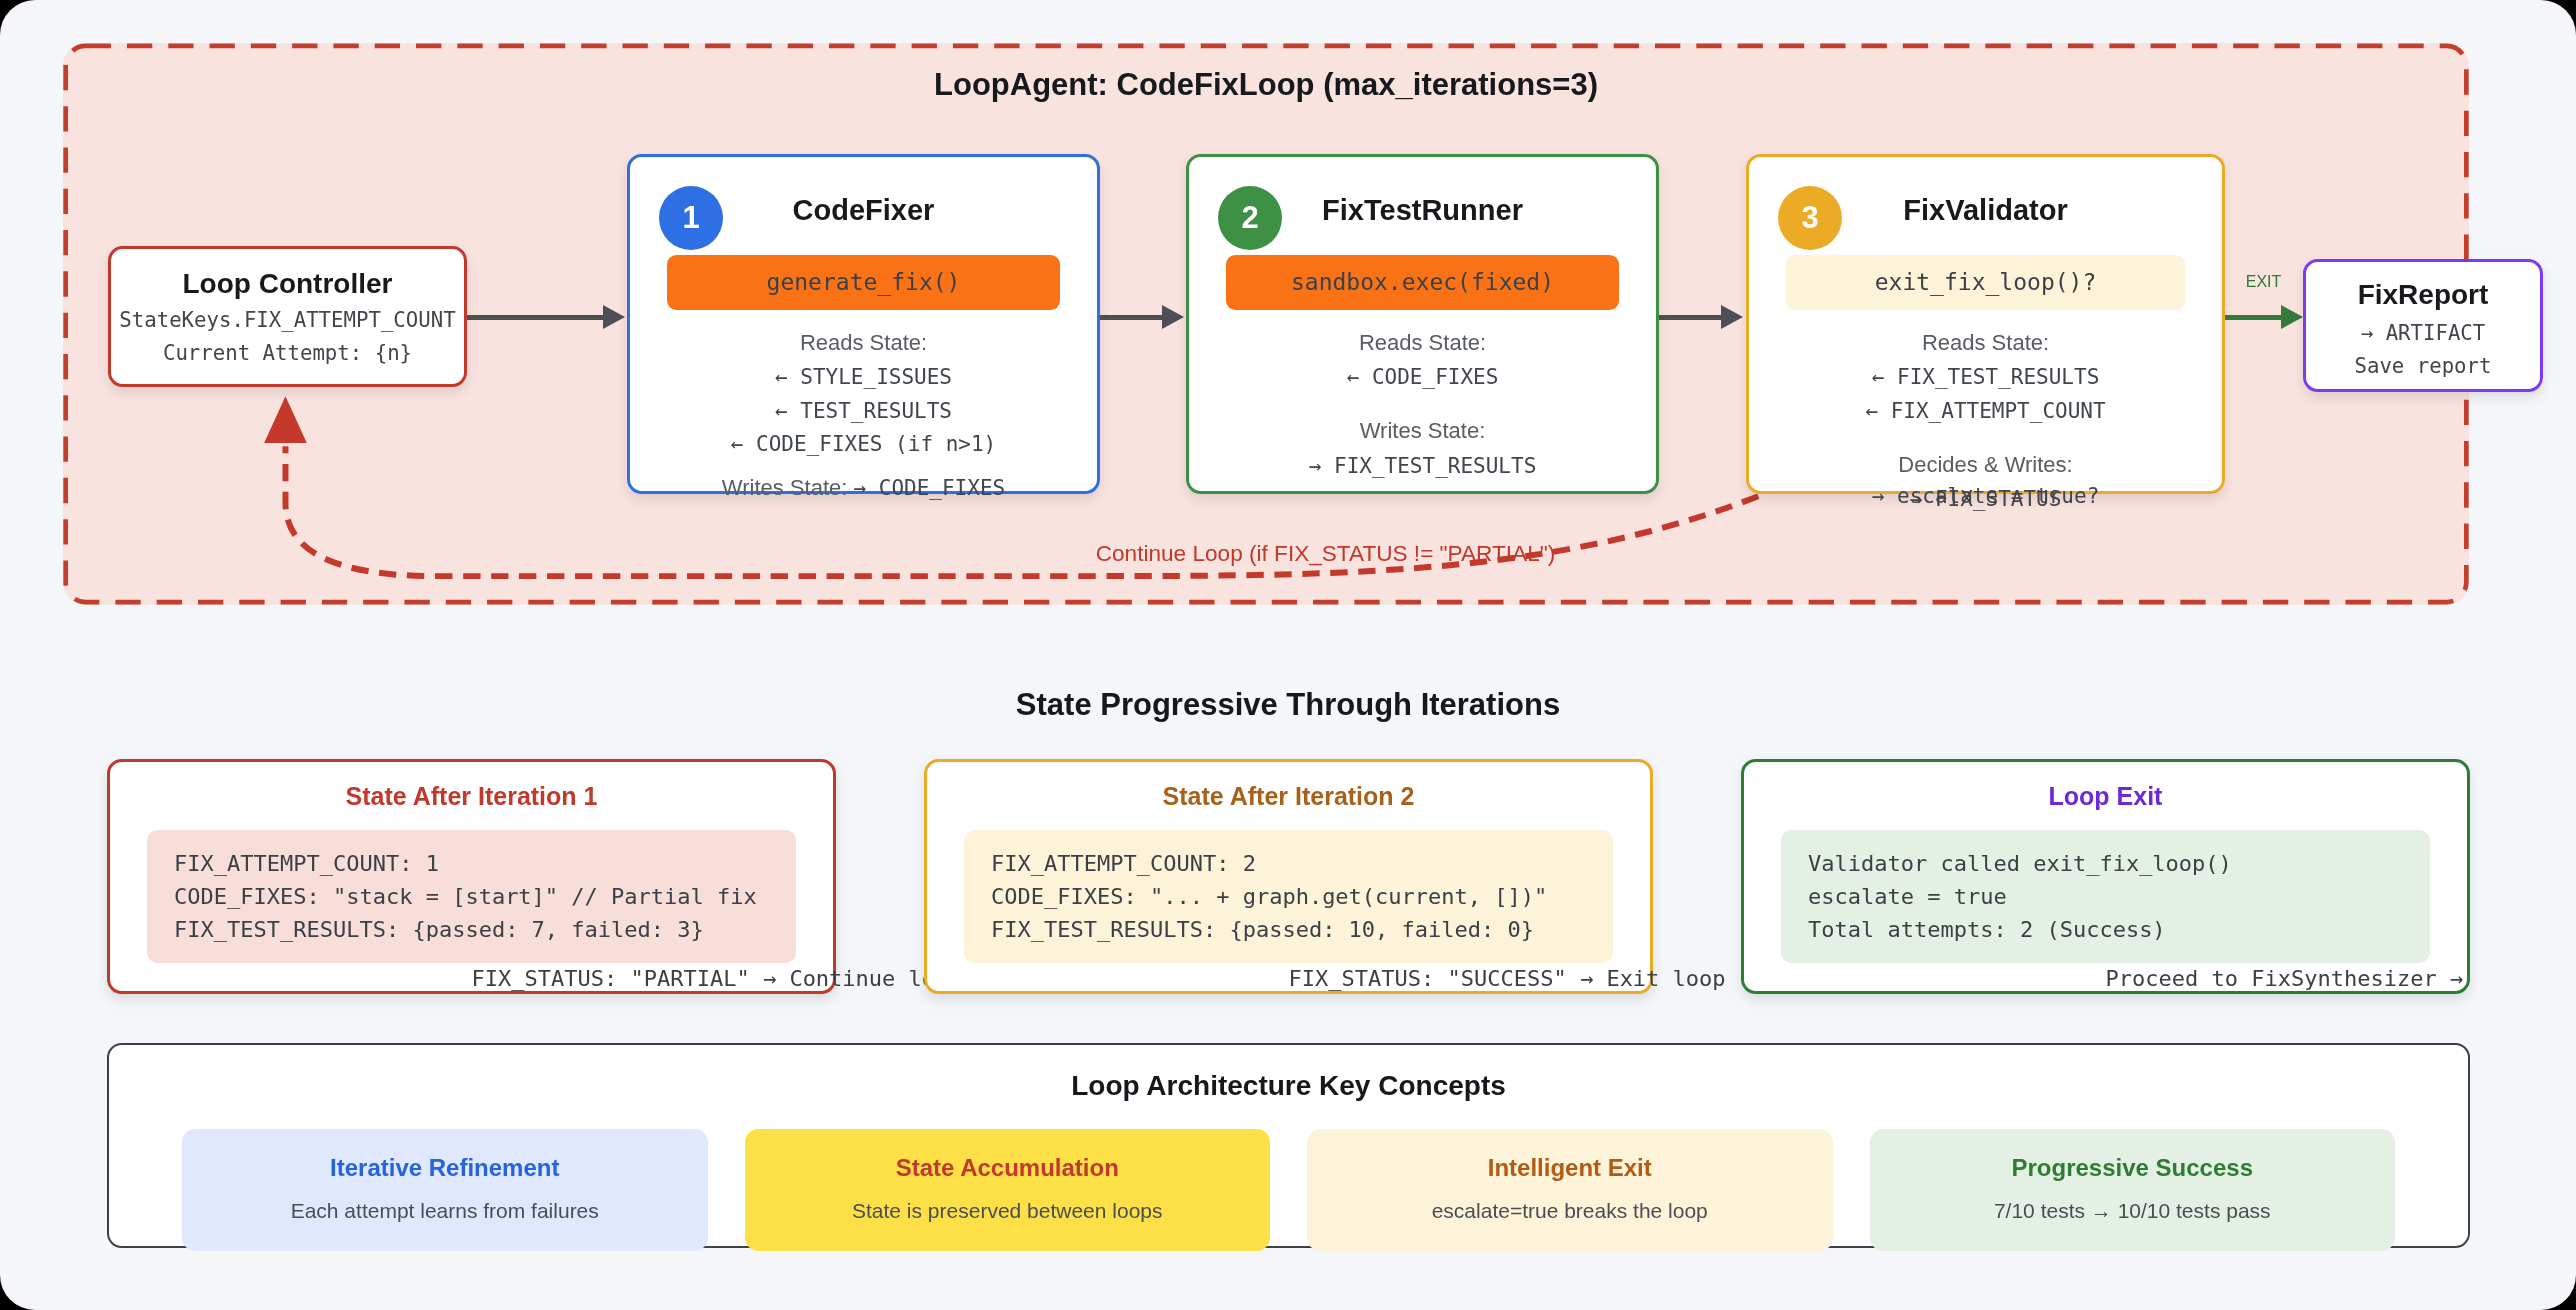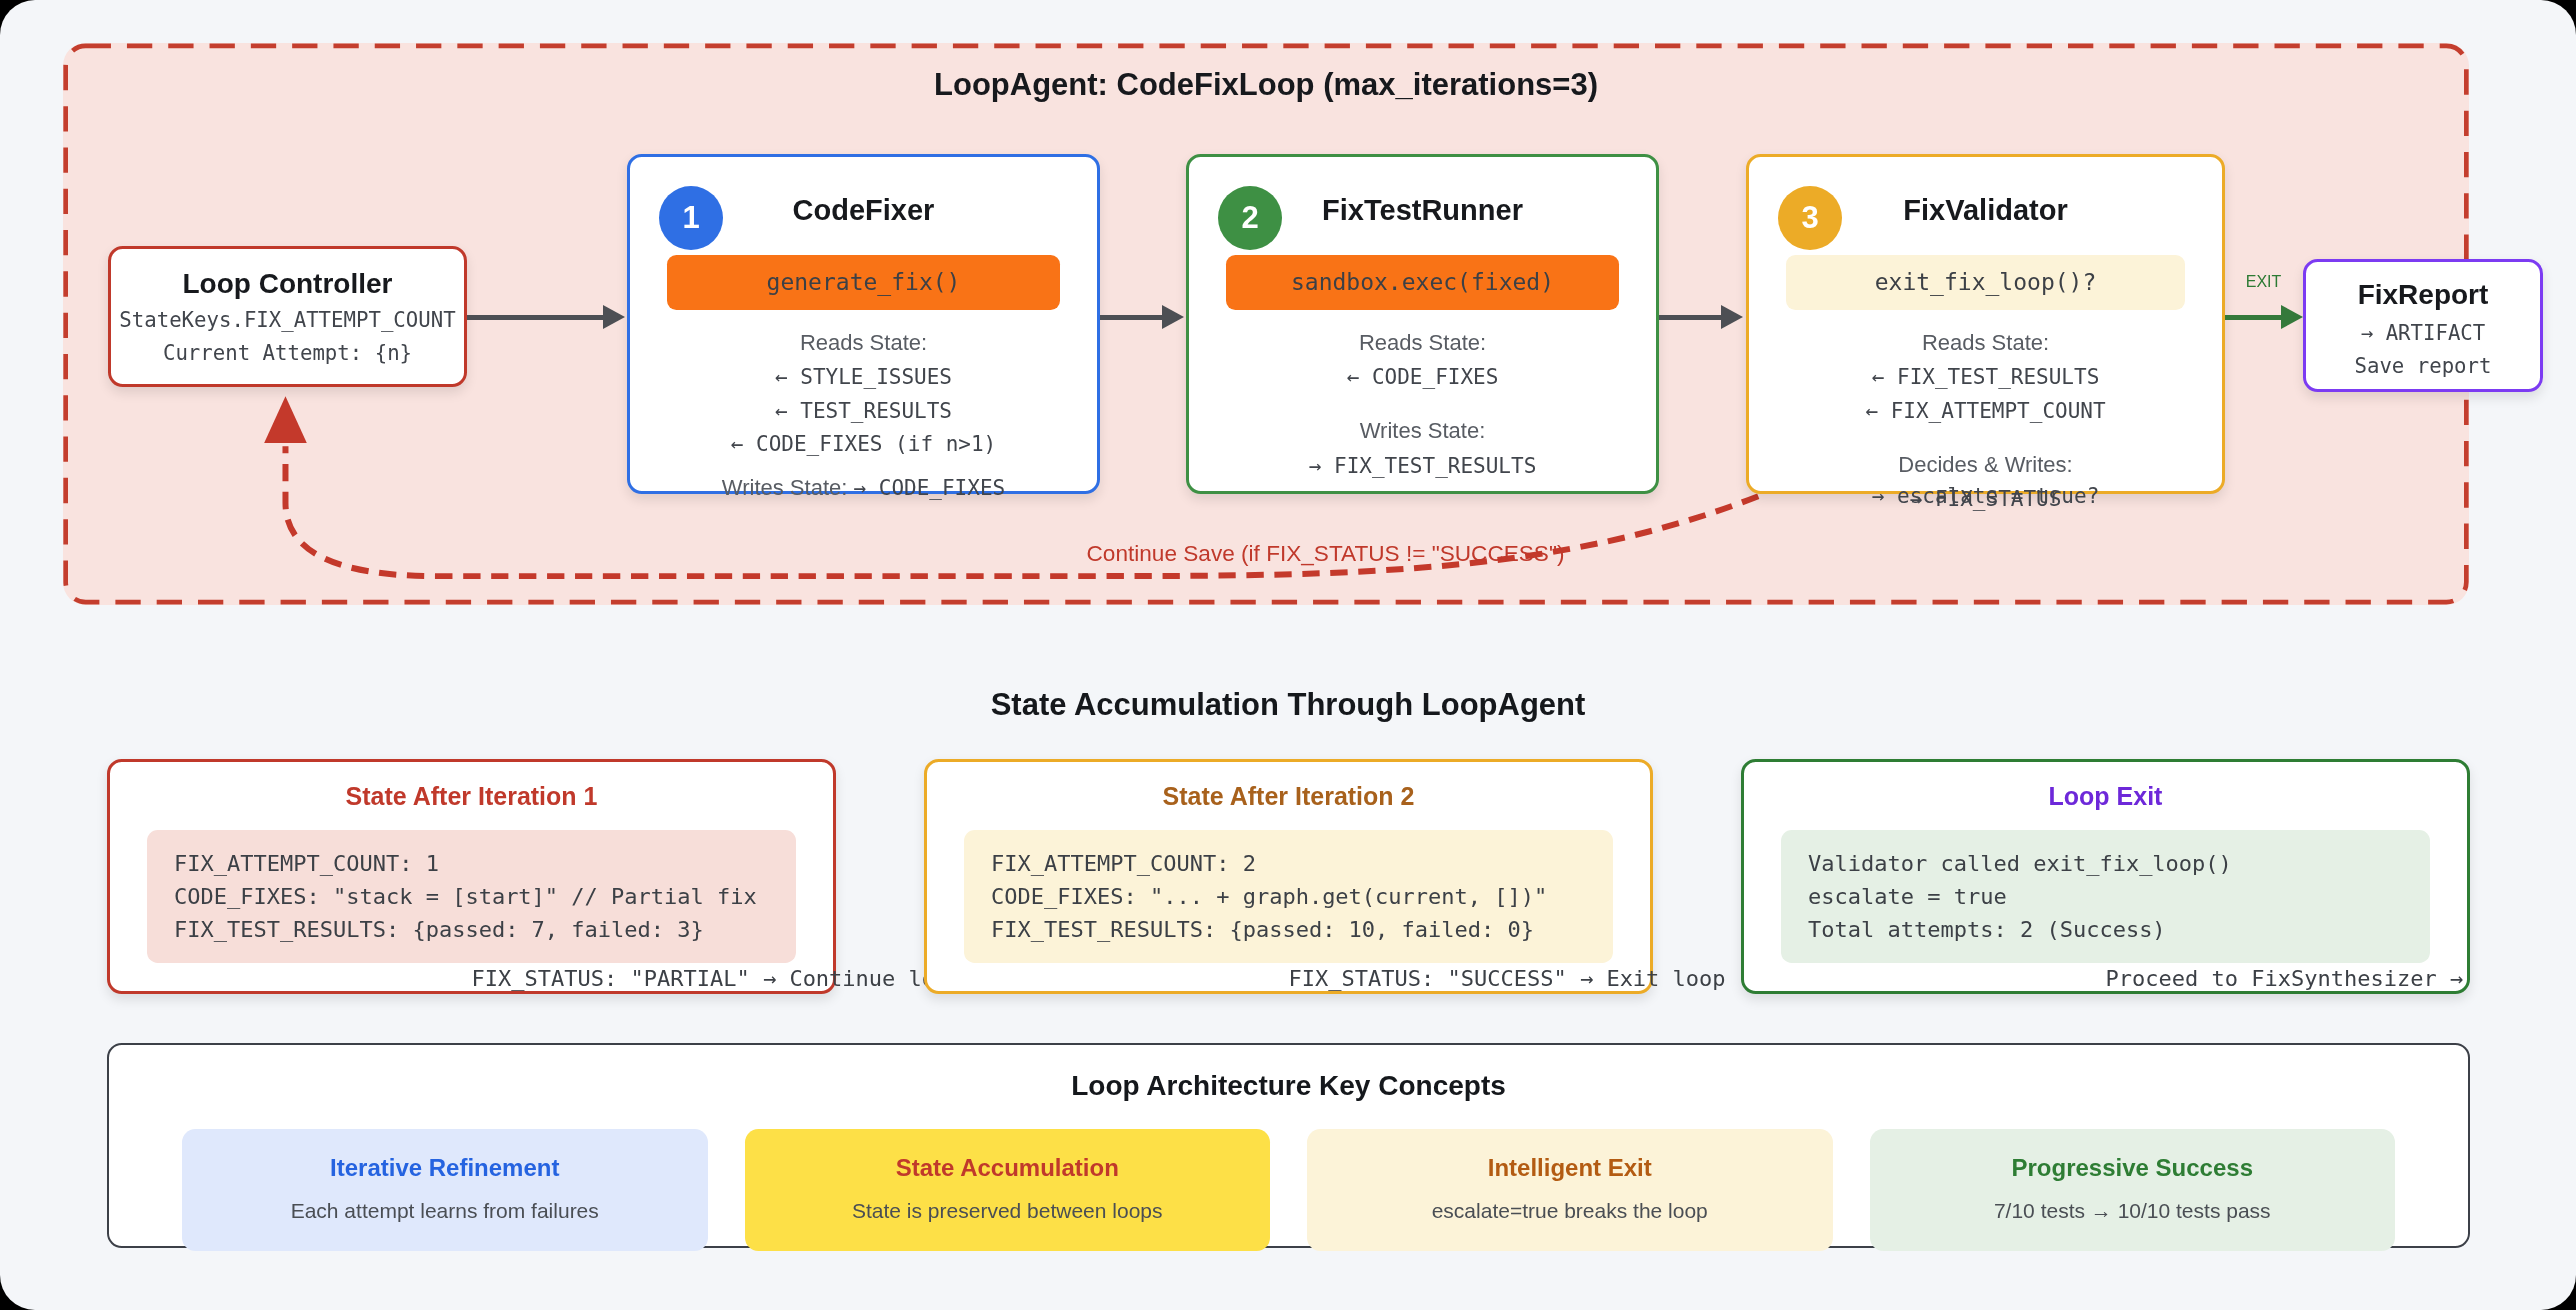--- a/index.html
+++ b/index.html
@@ -148,24 +148,24 @@
 
     <div class="exit-label">EXIT</div>
     <div class="h-arrow green" style="left:2162px; top:272px; width:57px;"></div>
 
     <div class="agent-box b-purple report-box">
       <div class="report-title">FixReport</div>
       <div class="report-line mono">→ ARTIFACT</div>
       <div class="report-line mono">Save report</div>
     </div>
 
-    <div class="continue-label">Continue Save (if FIX_STATUS != "SUCCESS")</div>
+    <div class="continue-label">Continue Loop (if FIX_STATUS != "PARTIAL")</div>
   </div>
 
-  <div class="states-heading">State Accumulation Through LoopAgent</div>
+  <div class="states-heading">State Progressive Through Iterations</div>
 
   <div class="state-row">
     <div class="state-box b-red">
       <div class="state-title t-red">State After Iteration 1</div>
       <div class="code-block cb-red mono">
         <div>FIX_ATTEMPT_COUNT: 1</div>
         <div>CODE_FIXES: "stack = [start]" // Partial fix</div>
         <div>FIX_TEST_RESULTS: {passed: 7, failed: 3}</div>
       </div>
       <div class="overflow-line mono">FIX_STATUS: "PARTIAL" → Continue loop</div>

